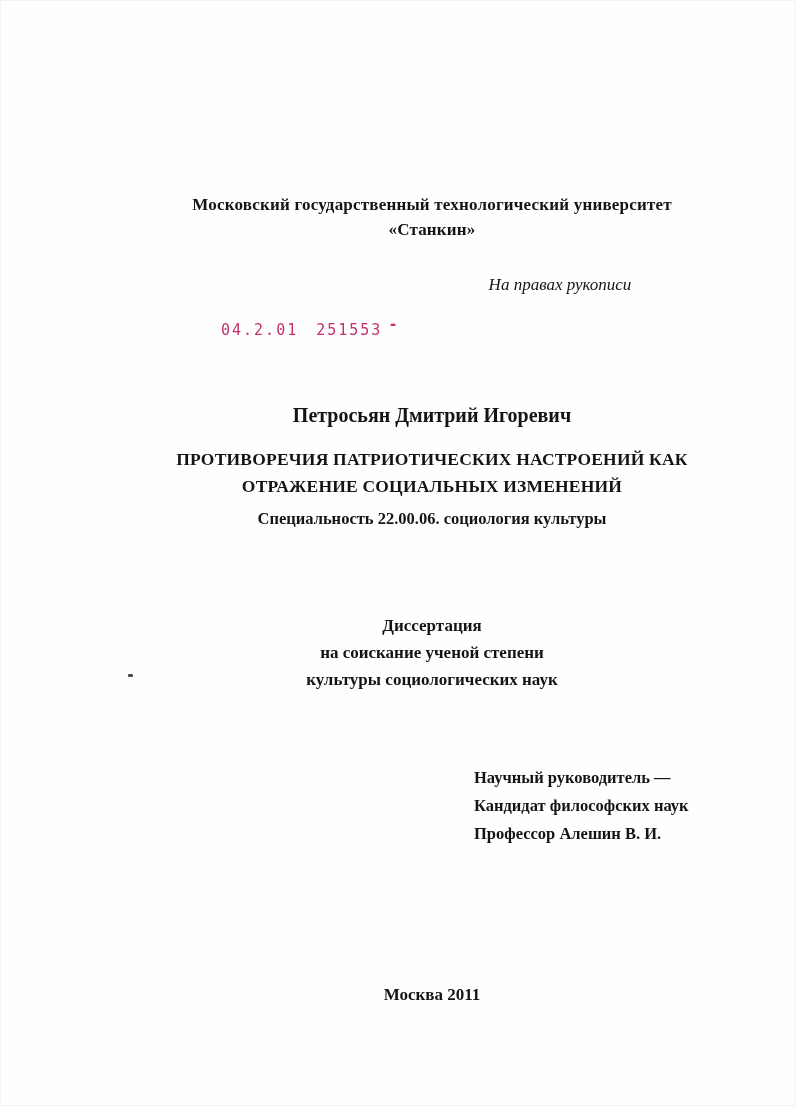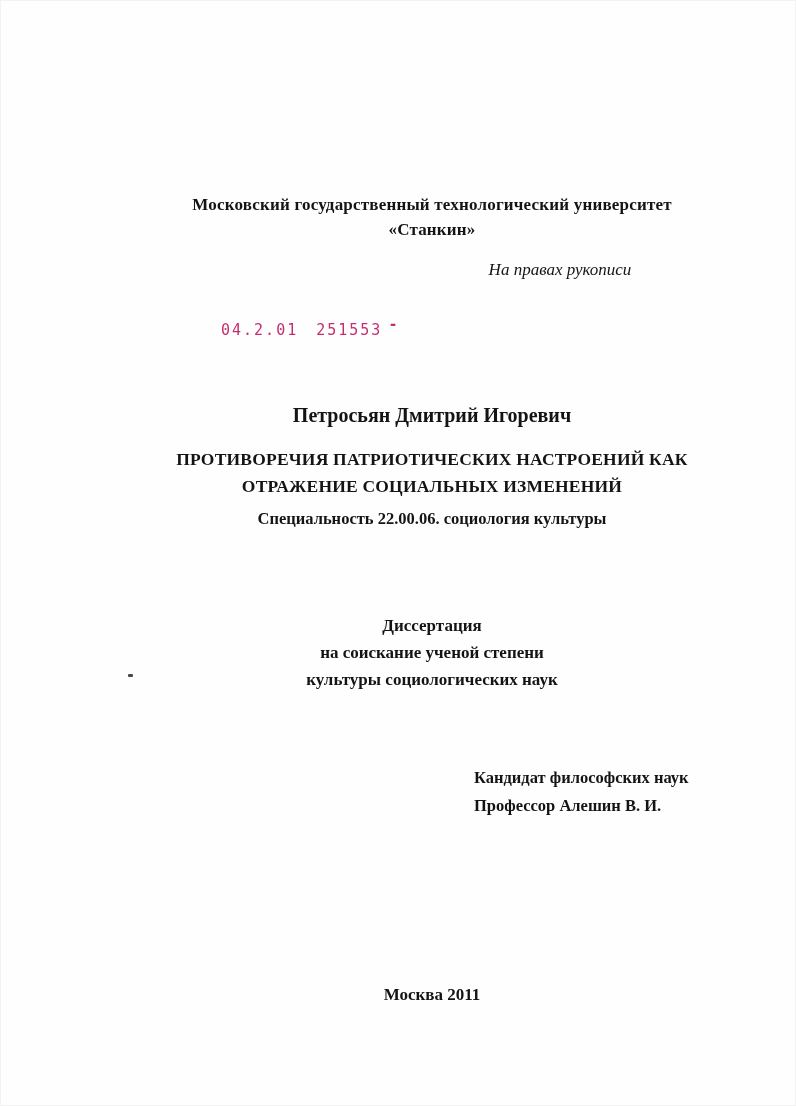--- a/index.html
+++ b/index.html
@@ -21,21 +21,21 @@
   .center { left: 0; width: 796px; text-align: center; }
   .bold { font-weight: bold; margin-left: 34px; }
 
   .university-block {
     top: 192px;
     font-size: 17px;
     line-height: 25px;
     letter-spacing: 0.2px;
   }
   .manuscript-note {
-    top: 260px;
+    top: 275px;
     left: 430px;
     width: 260px;
     text-align: center;
     font-style: italic;
     font-size: 17px;
   }
   .stamp {
     top: 321px;
     left: 221px;
     font-family: "DejaVu Sans Mono", monospace;
@@ -119,19 +119,20 @@
 
   <div class="abs center bold thesis-block">
     <div>Диссертация</div>
     <div>на соискание ученой степени</div>
     <div>культуры социологических наук</div>
   </div>
 
   <div class="abs scan-speck"></div>
 
   <div class="abs bold supervisor-block">
+    <div>Научный руководитель —</div>
     <div>Кандидат философских наук</div>
     <div>Профессор Алешин В. И.</div>
   </div>
 
   <div class="abs center bold city-year-line">Москва 2011</div>
 
 </div>
 
 </body></html>

